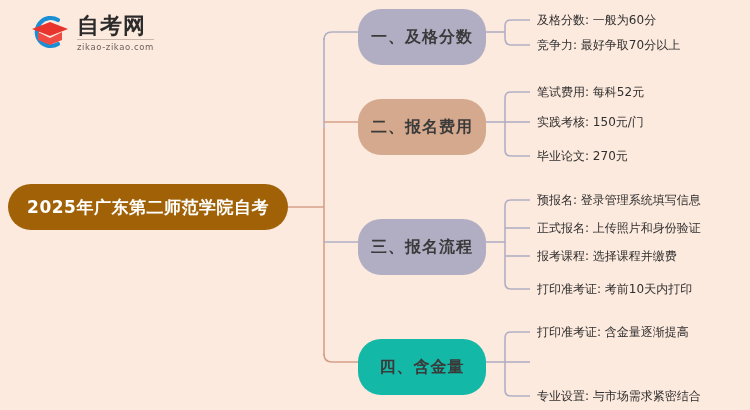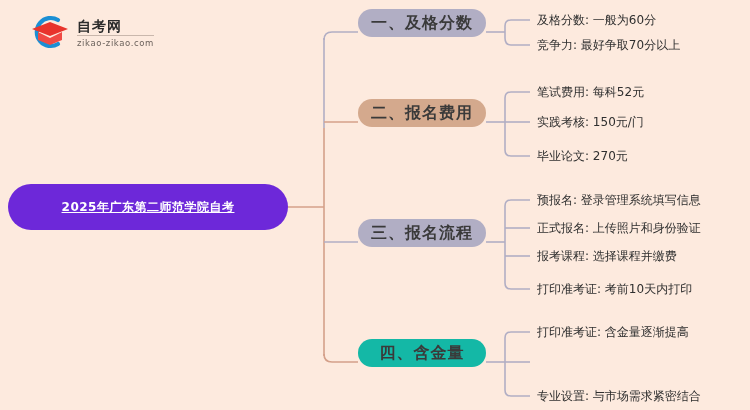--- a/index.html
+++ b/index.html
@@ -14,47 +14,46 @@
   #links{position:absolute;left:0;top:0;width:750px;height:410px;pointer-events:none;}
 
   
   .logo{
     position:absolute;left:28px;top:12px;
     display:flex;align-items:center;gap:7px;
   }
   .logo-mark{position:relative;width:42px;height:40px;flex:none;}
   .logo-text{display:flex;flex-direction:column;line-height:1;padding-top:2px;}
   .logo-title{
-    font-size:14px;font-weight:bold;color:#2b2b2b;letter-spacing:1px;
+    font-size:22px;font-weight:bold;color:#2b2b2b;letter-spacing:1px;
     border-bottom:1px solid #c9b7ac;padding-bottom:2px;
   }
   .logo-sub{
     font-size:8.5px;color:#6b625c;letter-spacing:.6px;padding-top:3px;
     font-family:"DejaVu Sans","Liberation Sans",sans-serif;
   }
 
   
   .node{
     position:absolute;
     display:flex;align-items:center;justify-content:center;
     box-sizing:border-box;
     color:#ffffff;
     font-weight:bold;
     white-space:nowrap;
   }
   .node.root{
     left:8px;top:184px;width:280px;height:46px;
     border-radius:23px;
-    background:#6d28d9;
-    font-size:12px;
+    background:#a16207;
+    font-size:17px;
     letter-spacing:.5px;
-    text-decoration:underline;
   }
   .node.branch{
-    width:128px;height:28px;border-radius:23px;
+    width:128px;height:56px;border-radius:23px;
     font-size:16px;letter-spacing:1px;
     color:#3a3a3a;
   }
   .node.branch.b1{left:358px;top:9px;  background:#b1aec4;}
   .node.branch.b2{left:358px;top:99px; background:#d4a98d;}
   .node.branch.b3{left:358px;top:219px;background:#b1aec4;}
   .node.branch.b4{left:358px;top:339px;background:#14b8a6;}
 
   
   .leaf{

